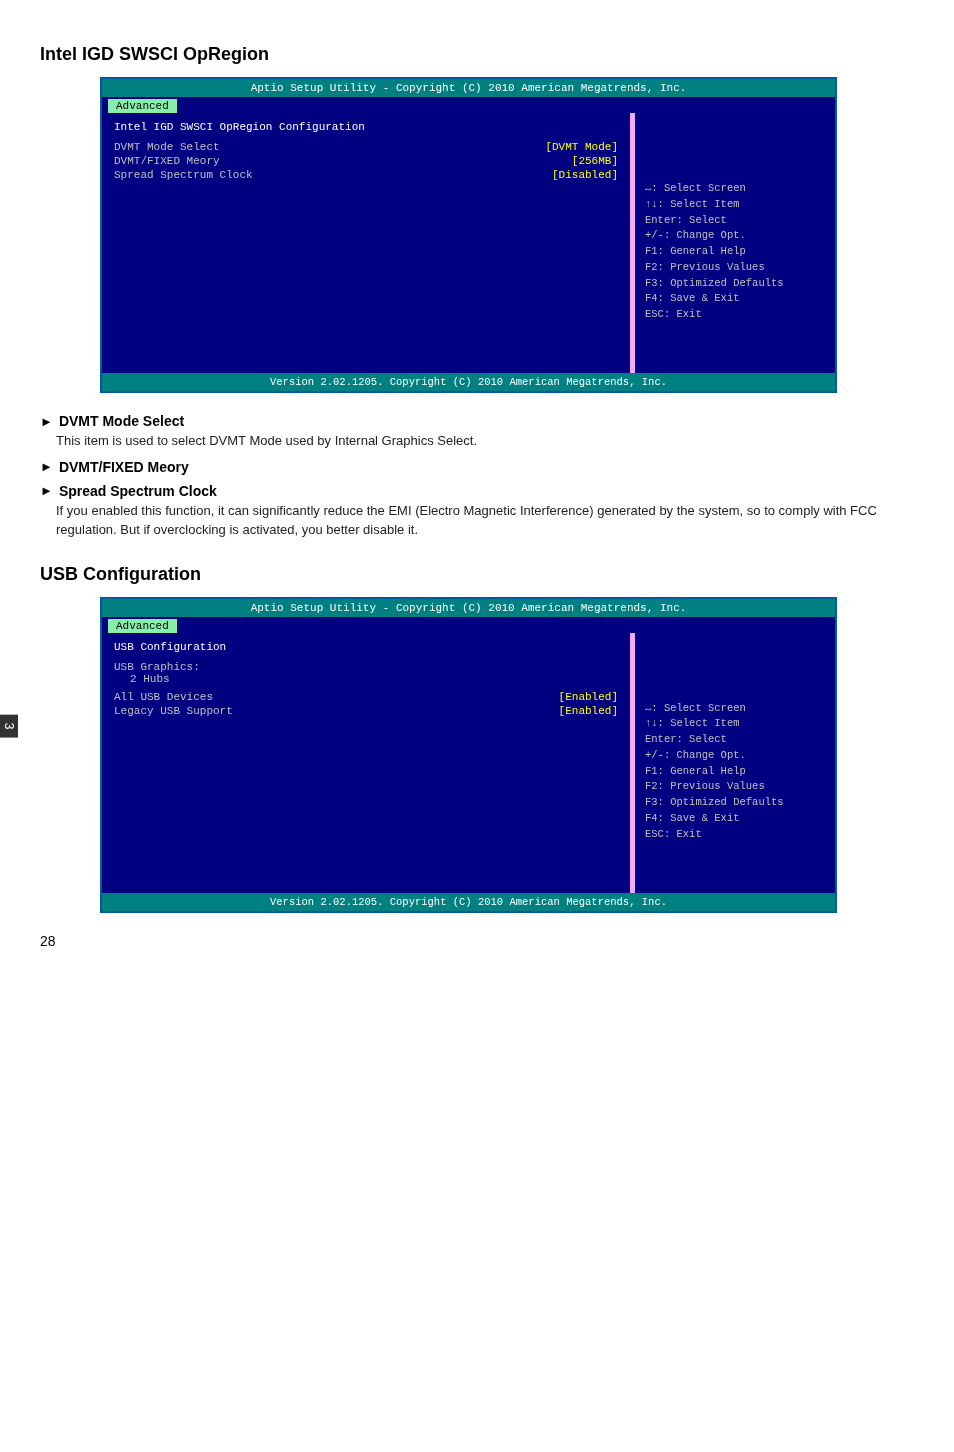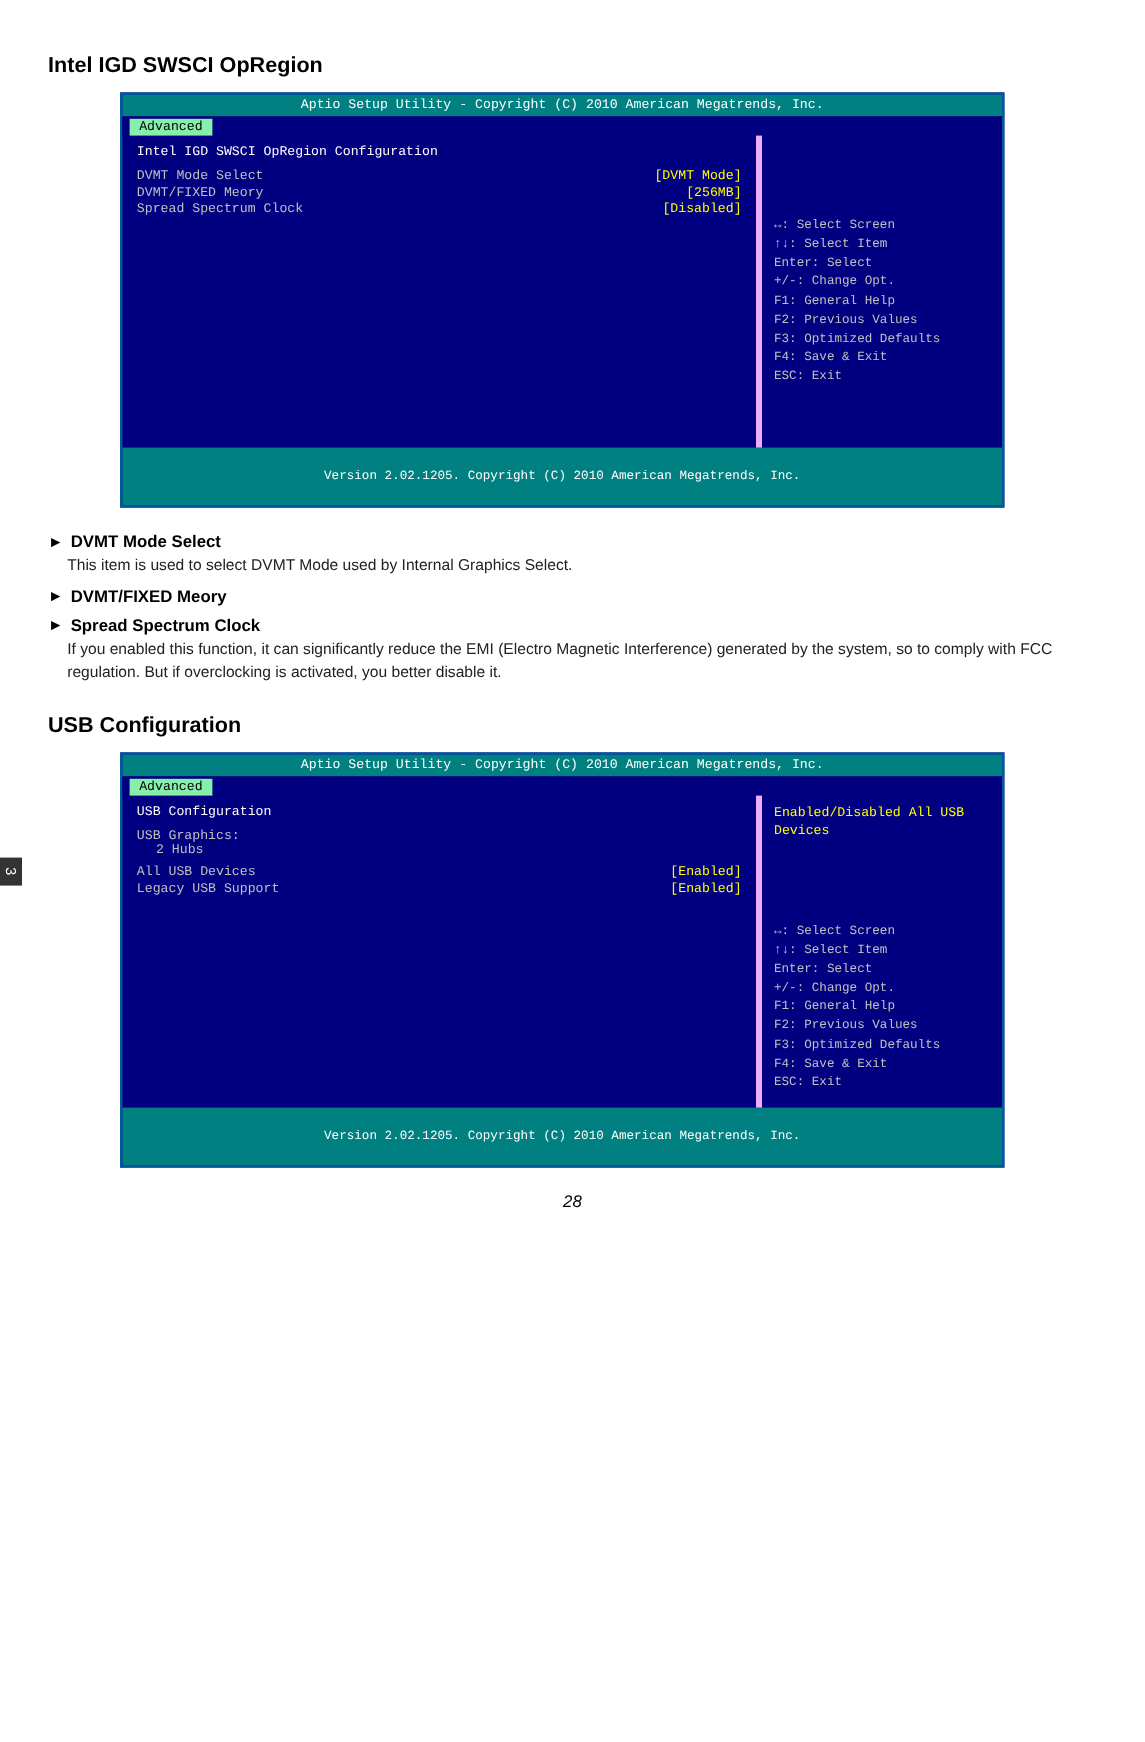--- a/index.html
+++ b/index.html
@@ -7,24 +7,22 @@
       font-family: Arial, sans-serif;
       font-size: 14px;
       background: #fff;
       color: #000;
       width: 954px;
       min-height: 1452px;
       padding: 20px 40px 40px 40px;
     }
 
     .page-number {
-      text-align: center;
       margin-top: 20px;
       font-size: 14px;
-      font-style: italic;
     }
 
     
     .section-title {
       font-size: 18px;
       font-weight: bold;
       margin-bottom: 12px;
       margin-top: 24px;
       color: #000;
     }
@@ -107,21 +105,21 @@
       font-size: 10.5px;
       color: #c0c0c0;
       line-height: 1.5;
       padding-top: 60px;
     }
 
     .bios-footer {
       background: #008080;
       color: #fff;
       text-align: center;
-      padding: 18px 6px;
+      padding: 3px 6px;
       font-size: 10.5px;
     }
 
     
     .bios-description {
       color: #ffff00;
       font-size: 11px;
       line-height: 1.4;
     }
 
@@ -259,23 +257,20 @@
         <div class="bios-item-row">
           <span class="bios-item-label">All USB Devices</span>
           <span class="bios-item-value">[Enabled]</span>
         </div>
         <div class="bios-item-row">
           <span class="bios-item-label">Legacy USB Support</span>
           <span class="bios-item-value">[Enabled]</span>
         </div>
       </div>
       <div class="bios-right">
-        <div class="bios-right-top">
-          <span class="bios-description">Enabled/Disabled All USB Devices</span>
-        </div>
         <div class="bios-hint">
           <div>↔: Select Screen</div>
           <div>↑↓: Select Item</div>
           <div>Enter: Select</div>
           <div>+/-: Change Opt.</div>
           <div>F1: General Help</div>
           <div>F2: Previous Values</div>
           <div>F3: Optimized Defaults</div>
           <div>F4: Save &amp; Exit</div>
           <div>ESC: Exit</div>

